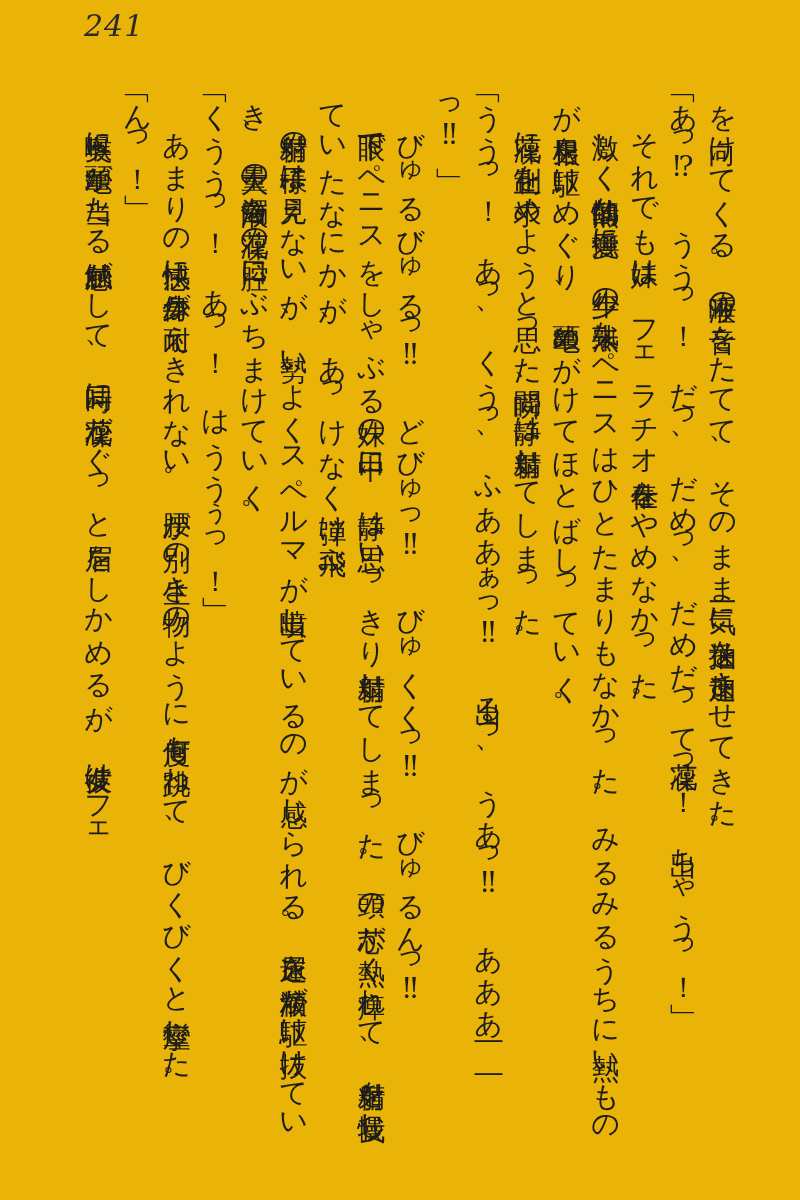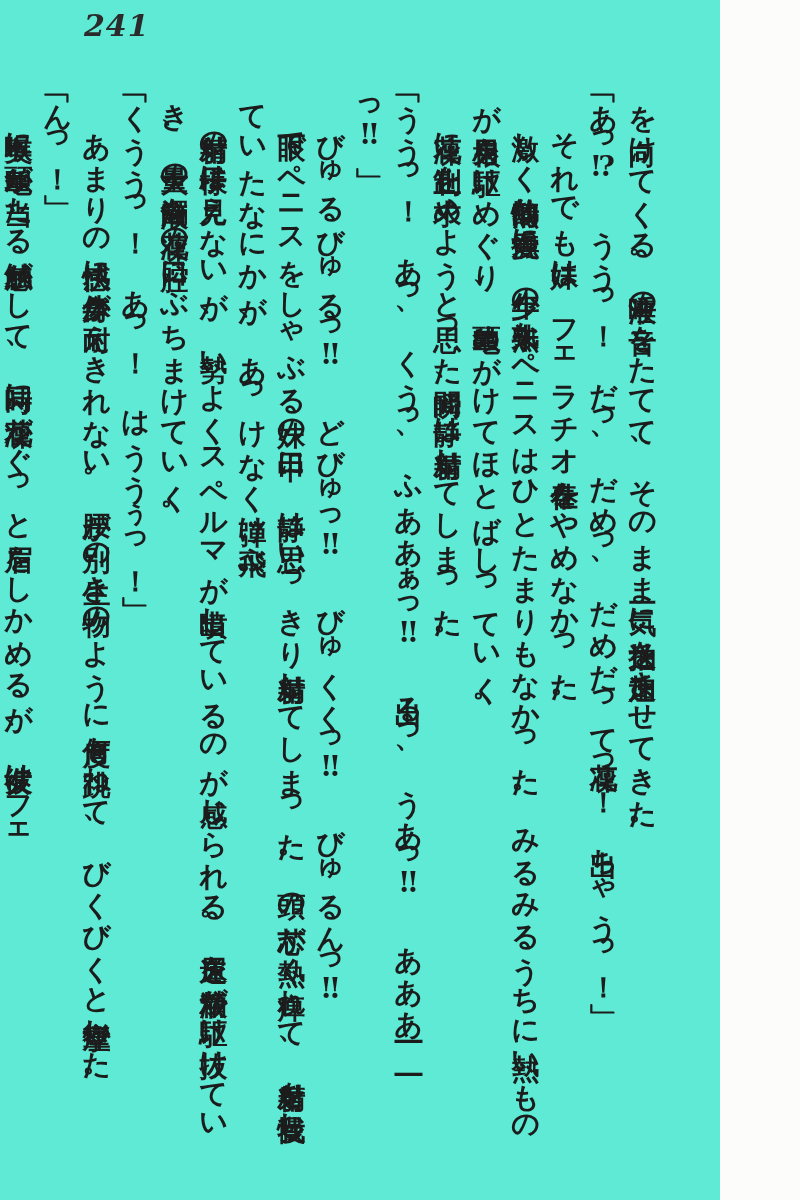--- a/index.html
+++ b/index.html
@@ -4,27 +4,26 @@
 <style>
   html, body {
     margin: 0;
     padding: 0;
     width: 800px;
     height: 1200px;
     background: #fcfcfa;
   }
   .page {
     position: relative;
-    width: 720px;
+    width: 800px;
     height: 1200px;
     overflow: hidden;
-    background: #5eead4;
+    background: #eab308;
     font-family: "DejaVu Serif", "Liberation Serif", serif;
     color: #1c1c1c;
-    font-weight: bold;
   }
   .page-number {
     position: absolute;
     top: 8px;
     left: 84px;
     font-size: 30px;
     font-style: italic;
     letter-spacing: 1px;
     color: #2b2b2b;
   }

